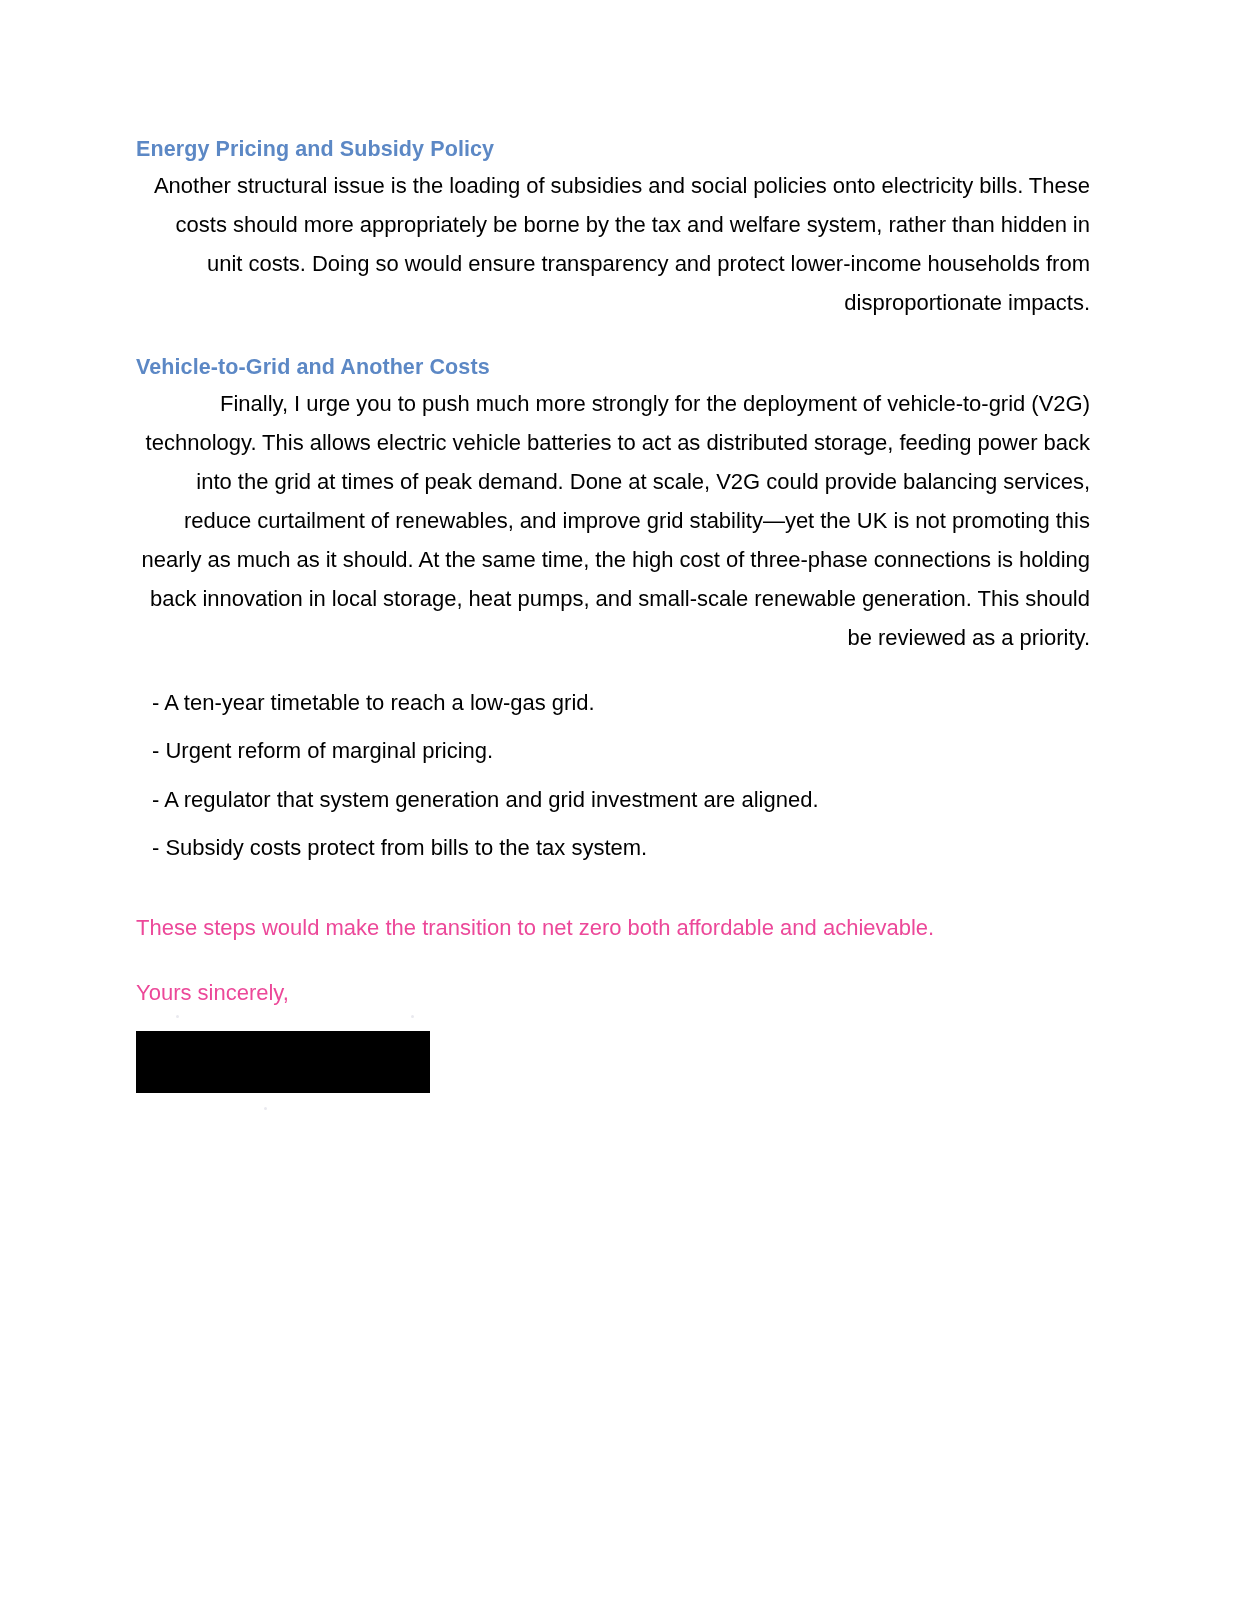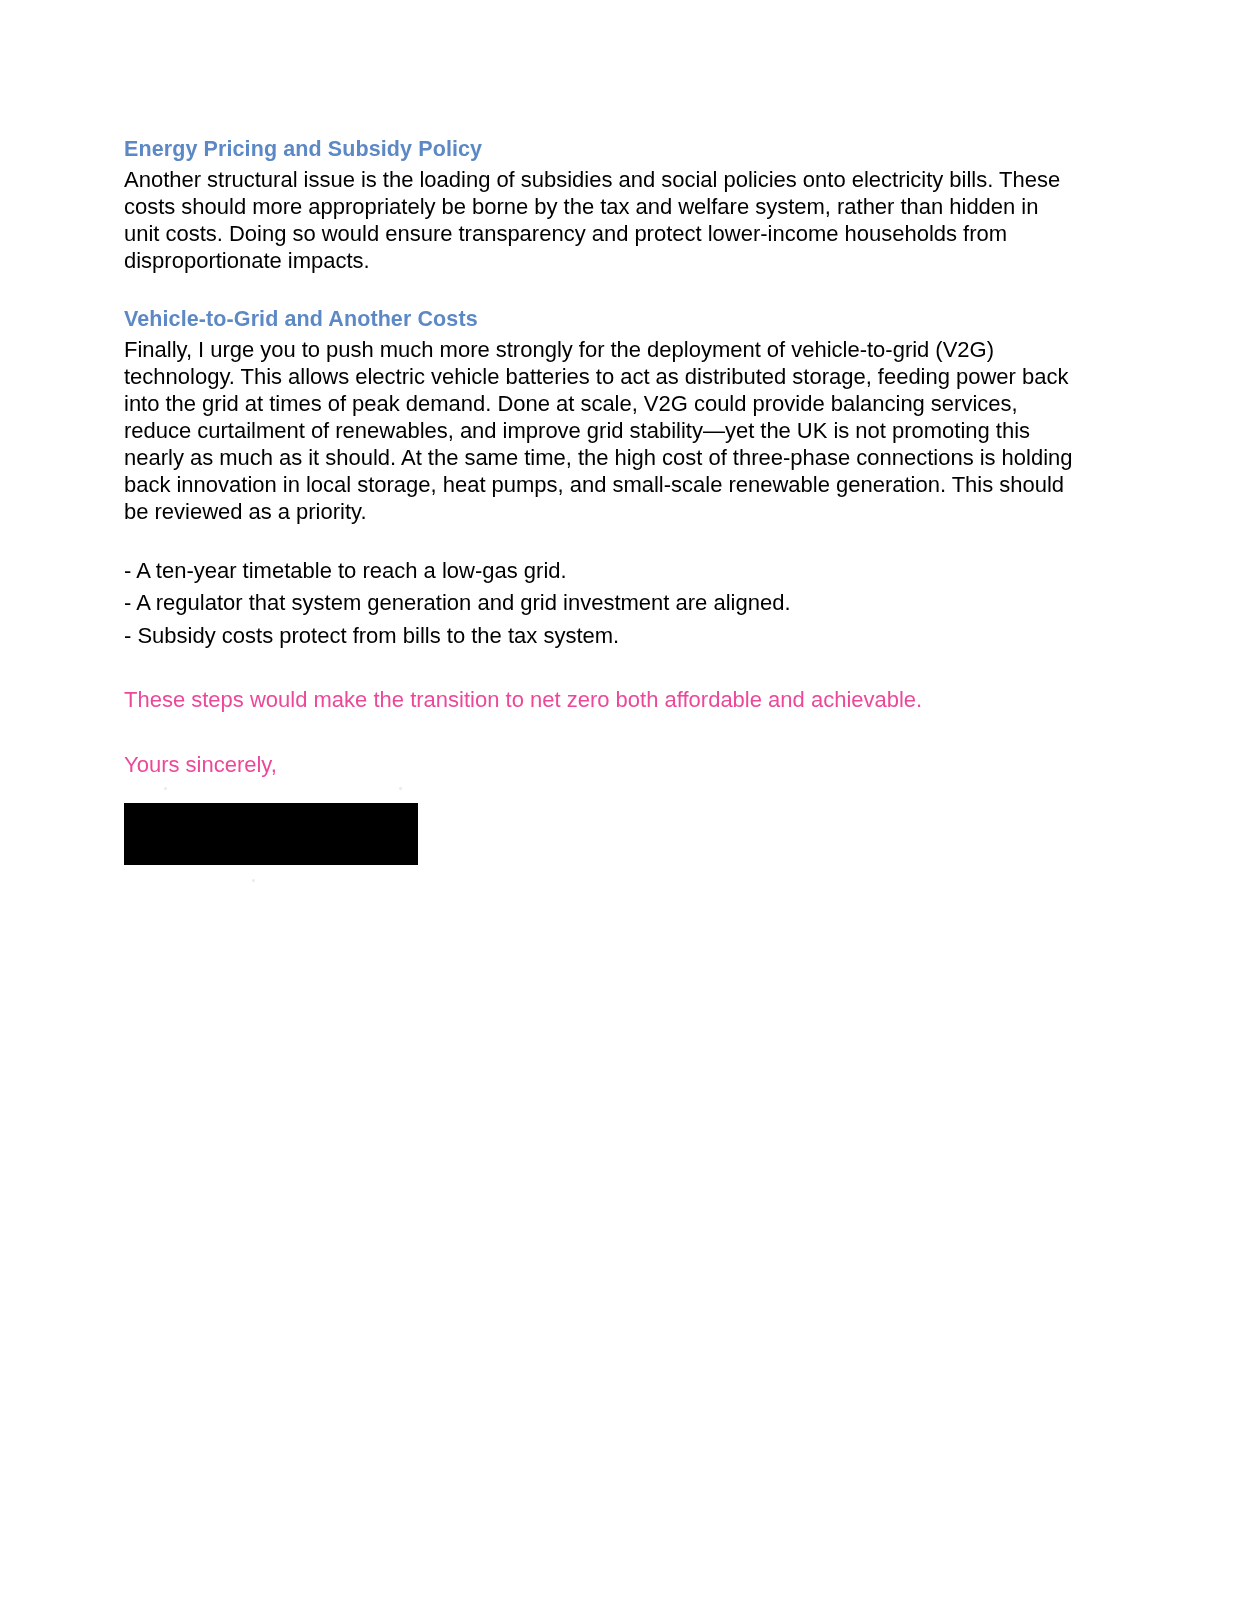--- a/index.html
+++ b/index.html
@@ -15,56 +15,56 @@
   .page {
     position: relative;
     width: 1246px;
     height: 1606px;
     background: #ffffff;
     overflow: hidden;
     box-sizing: border-box;
   }
   .content {
     position: absolute;
-    left: 124px;
+    left: 136px;
     top: 134px;
     width: 954px;
   }
   .section-heading {
     color: #5c88c5;
     font-weight: bold;
     font-size: 21.5px;
     line-height: 31px;
     margin: 0 0 1px 0;
     letter-spacing: 0.1px;
   }
   .body-para {
     color: #000000;
     font-size: 22px;
-    line-height: 27px;
+    line-height: 39px;
     margin: 0;
-    text-align: left;
+    text-align: right;
     word-spacing: -0.1px;
   }
   .block {
     margin: 0 0 30px 0;
   }
   .block.tight {
     margin-bottom: 0;
   }
   .bullet-list {
     list-style: none;
     margin: 0;
     padding: 0;
   }
   .bullet-list li {
     color: #000000;
     font-size: 22px;
     line-height: 32.3px;
-    margin: 0;
+    margin: 16px;
     padding: 0;
     white-space: nowrap;
   }
   .closing-para {
     color: #ec4899;
     font-size: 22px;
     line-height: 32.3px;
     margin: 0;
   }
   .spacer-line {
@@ -103,20 +103,21 @@
 
     <div class="block">
       <h2 class="section-heading">Vehicle-to-Grid and Another Costs</h2>
       <p class="body-para">Finally, I urge you to push much more strongly for the deployment of vehicle-to-grid (V2G) technology. This allows electric vehicle batteries to act as distributed storage, feeding power back into the grid at times of peak demand. Done at scale, V2G could provide balancing services, reduce curtailment of renewables, and improve grid stability—yet the UK is not promoting this nearly as much as it should. At the same time, the high cost of three-phase connections is holding back innovation in local storage, heat pumps, and small-scale renewable generation. This should be reviewed as a priority.</p>
     </div>
 
     <div class="block tight">
 
       <ul class="bullet-list">
         <li>- A ten-year timetable to reach a low-gas grid.</li>
+        <li>- Urgent reform of marginal pricing.</li>
         <li>- A regulator that system generation and grid investment are aligned.</li>
         <li>- Subsidy costs protect from bills to the tax system.</li>
       </ul>
 
       <div class="spacer-line"></div>
 
       <p class="closing-para">These steps would make the transition to net zero both affordable and achievable.</p>
 
       <div class="spacer-line"></div>
 

